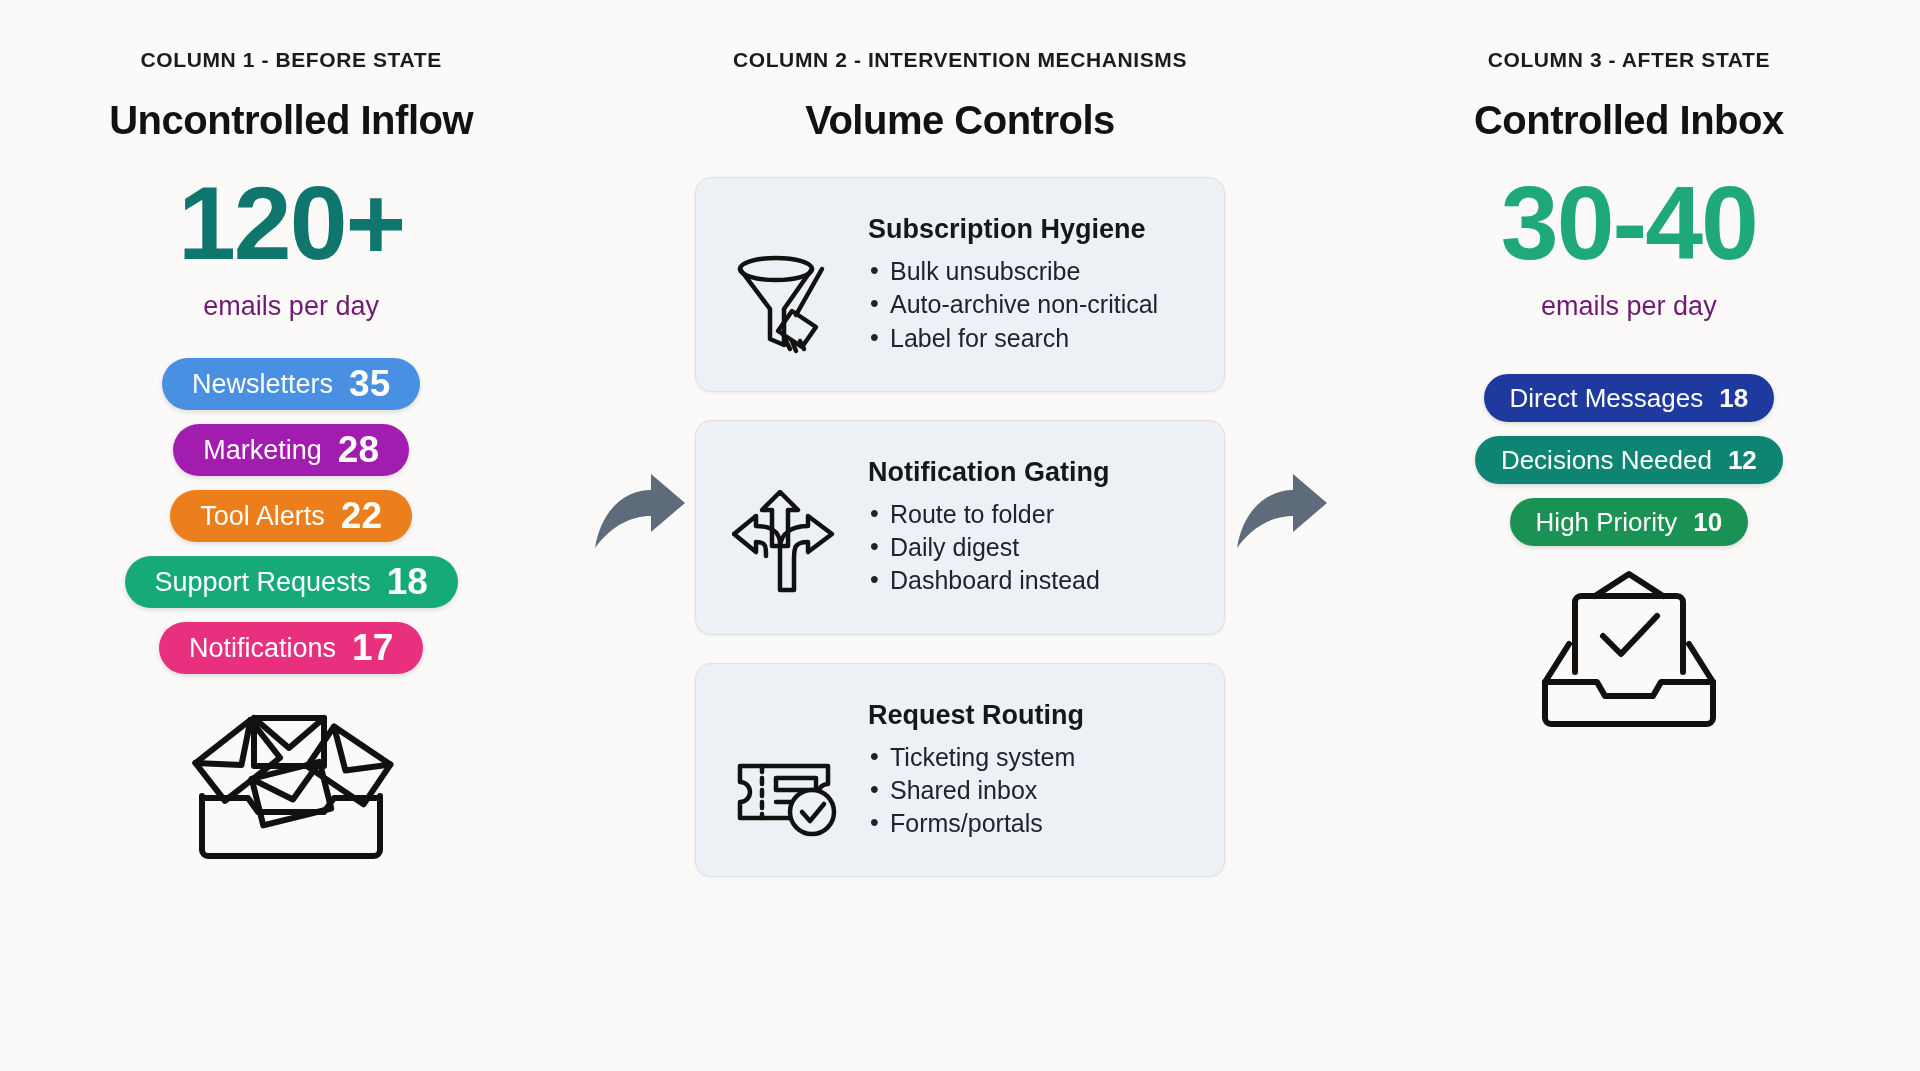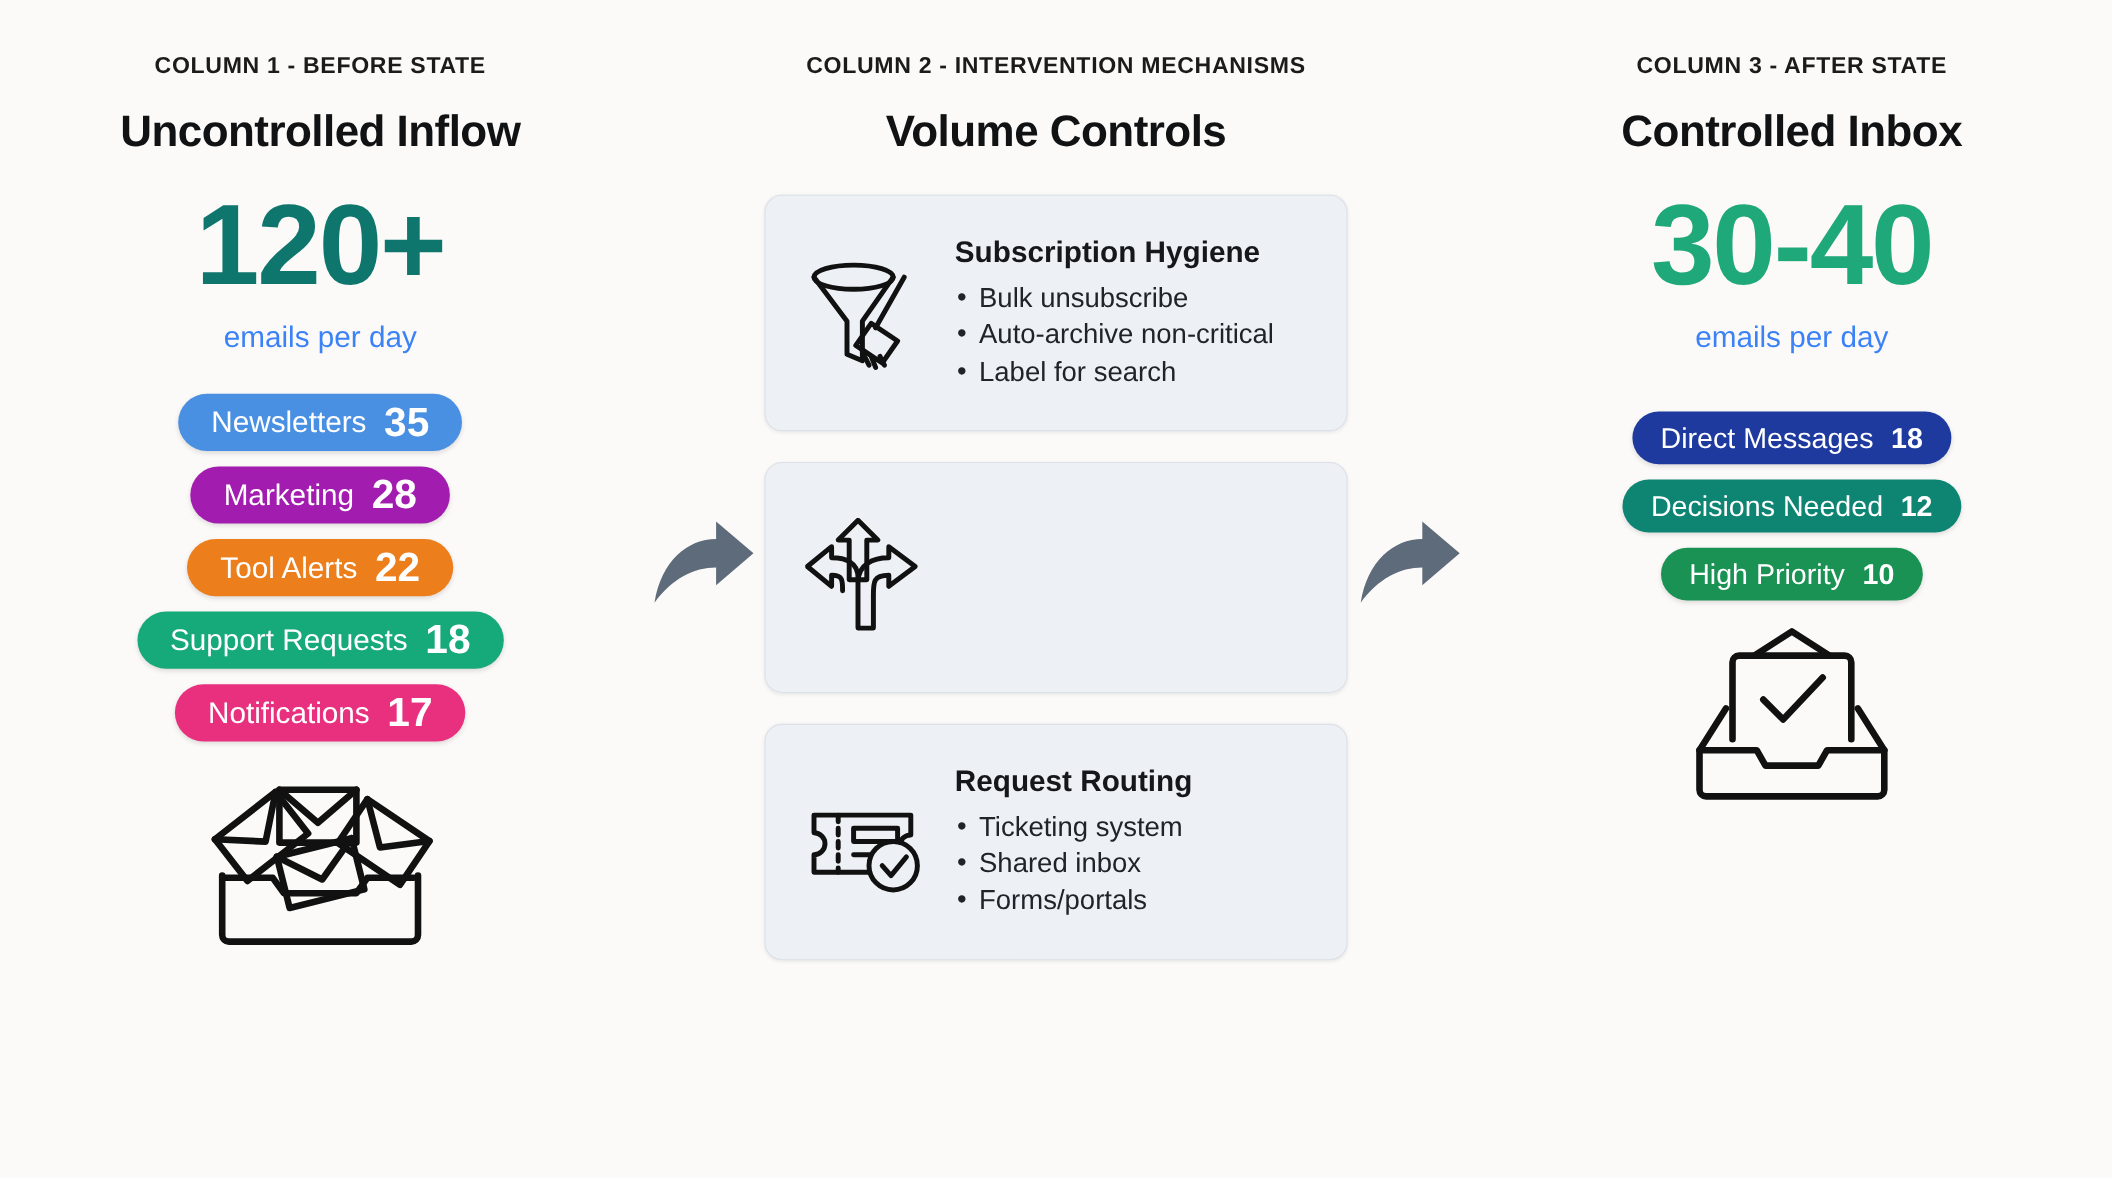--- a/index.html
+++ b/index.html
@@ -30,21 +30,21 @@
     margin-top: 26px; letter-spacing: -0.5px; white-space: nowrap;
   }
 
   .bignum {
     font-size: 104px; font-weight: 700; line-height: 1;
     margin-top: 28px; letter-spacing: -2px;
   }
   .bignum.before { color: #0f766e; }
   .bignum.after  { color: #1FA87A; }
   .bigsub {
-    font-size: 27px; color: #3b82f6; margin-top: 16px; font-weight: 400;
+    font-size: 27px; color: #701a75; margin-top: 16px; font-weight: 400;
   }
 
   .pill-stack { display: flex; flex-direction: column; align-items: center; margin-top: 36px; }
   .pill-stack.right { margin-top: 52px; }
   .pill {
     display: flex; align-items: center; justify-content: center;
     gap: 16px; border-radius: 999px;
     color: #FFFFFF; margin-bottom: 14px;
     box-shadow: 0 2px 5px rgba(0,0,0,0.13);
   }
@@ -53,21 +53,21 @@
 
   .pill.p-l { height: 52px; padding: 0 30px; }
   .pill.p-r { height: 48px; padding: 16px 26px; }
   .pill.p-r .lbl, .pill.p-r .val { font-size: 26px; }
 
   .card {
     width: 530px; min-height: 210px;
     background: #EDF0F4;
     border: 1px solid #DCE1E8;
     border-radius: 16px;
-    display: flex; align-items: center; gap: 10px;
+    display: flex; align-items: flex-end; gap: 10px;
     padding: 36px 22px;
     margin-bottom: 28px;
     box-shadow: 0 1px 3px rgba(20,30,50,0.07);
   }
   .card-icon { flex: 0 0 140px; display: flex; align-items: center; justify-content: center; }
   .card-body { flex: 1; }
   .card-title { font-size: 27px; font-weight: 700; color: #15171A; margin-bottom: 10px; }
   .card-list { list-style: none; }
   .card-list li {
     font-size: 25px; color: #20242A; line-height: 1.33;
@@ -175,20 +175,28 @@
       </div>
 
       <div class="card">
         <div class="card-icon">
           <svg width="112" height="108" viewBox="0 0 112 108" fill="none" stroke="#111" stroke-width="4.5" stroke-linejoin="round" stroke-linecap="round">
             <path d="M48 100 L48 58 C48 42 62 36 76 36 L76 26 L100 44 L76 62 L76 52 C62 52 62 58 62 70 L62 100 Z"></path>
             <path d="M48 56 L48 20 L38 20 L56 2 L74 20 L64 20 L64 56 Z" transform="translate(-8,0)"></path>
             <path d="M48 58 C48 44 36 40 24 40 L24 30 L2 48 L24 66 L24 56 C34 56 34 60 34 70" transform="translate(0,-4)"></path>
           </svg>
         </div>
+        <div class="card-body">
+          <div class="card-title">Notification Gating</div>
+          <ul class="card-list">
+            <li>Route to folder</li>
+            <li>Daily digest</li>
+            <li>Dashboard instead</li>
+          </ul>
+        </div>
       </div>
 
       <div class="card">
         <div class="card-icon">
           <svg width="112" height="100" viewBox="0 0 112 100" fill="none" stroke="#111" stroke-width="4.5" stroke-linejoin="round" stroke-linecap="round">
             <path d="M8 26 L96 26 L96 44 a10 10 0 0 0 0 20 L96 78 L8 78 L8 62 a10 10 0 0 0 0 -20 Z"></path>
             <line x1="30" y1="26" x2="30" y2="78" stroke-dasharray="6 6"></line>
             <rect x="44" y="38" width="40" height="12"></rect>
             <line x1="44" y1="62" x2="72" y2="62"></line>
             <circle cx="80" cy="72" r="22" fill="#EDF0F4"></circle>

